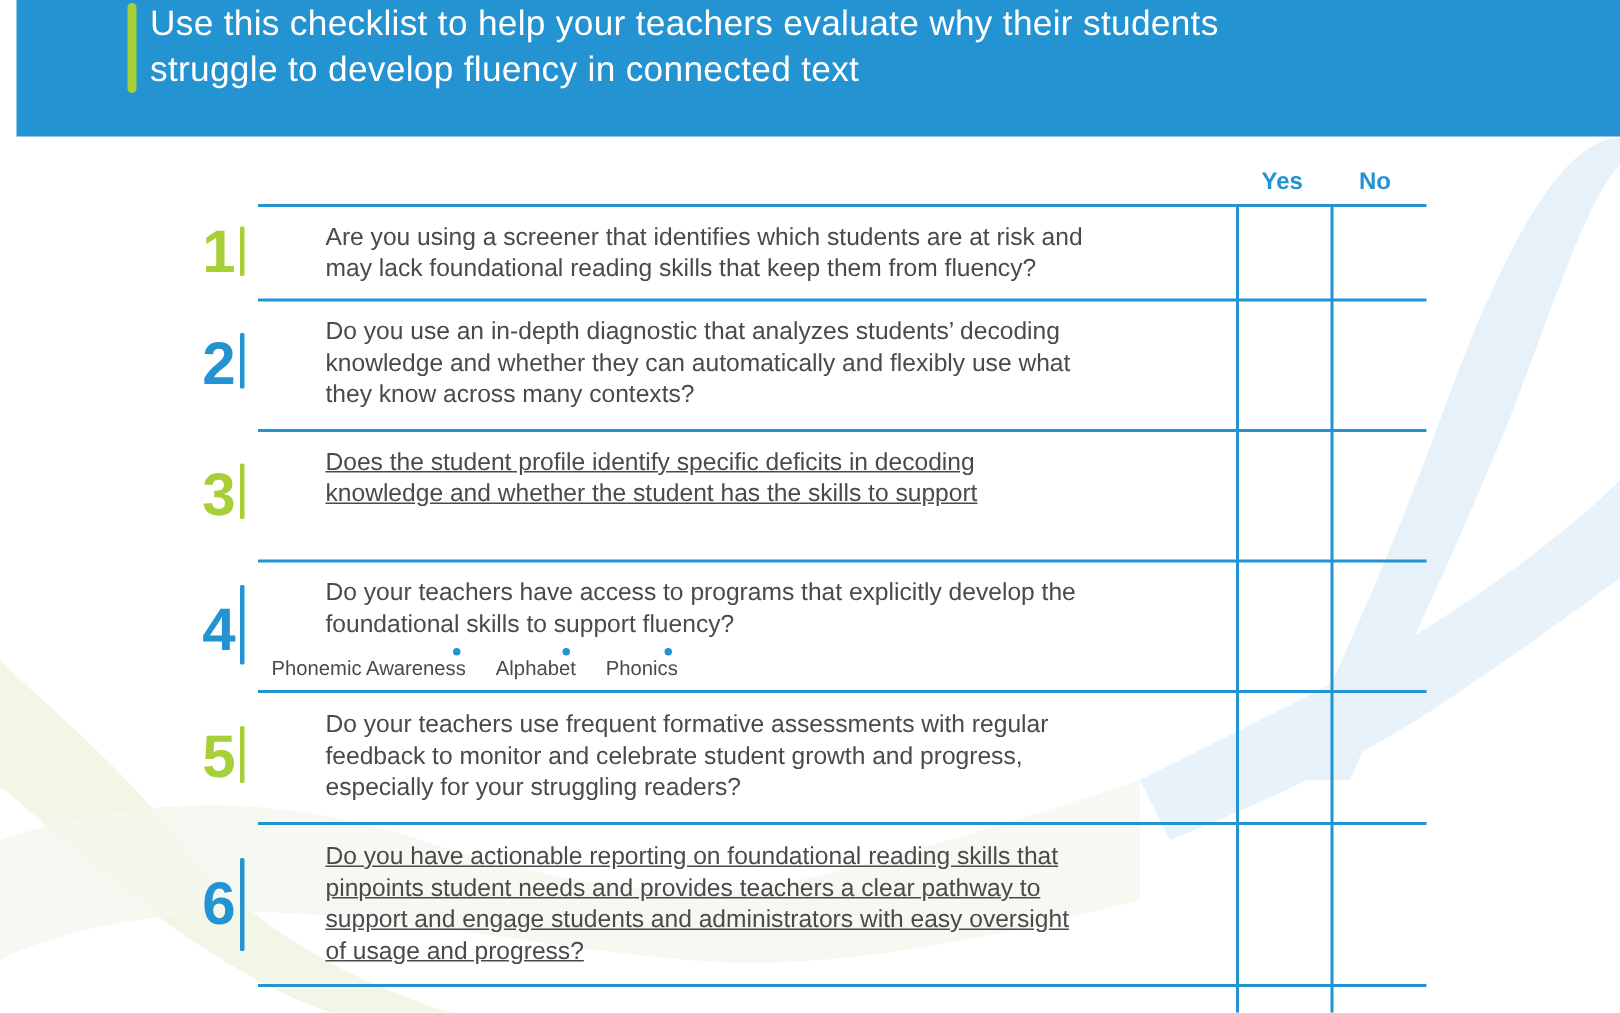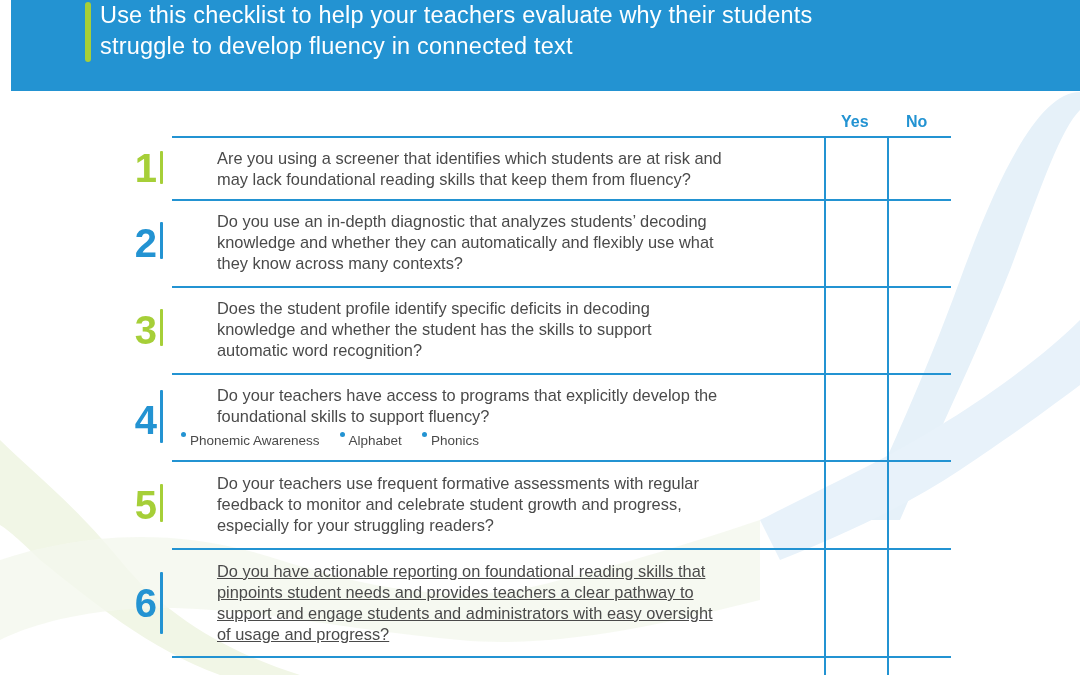--- a/index.html
+++ b/index.html
@@ -39,21 +39,21 @@
       position:absolute; width:3px; border-radius:1px;
     }
     .row-text {
       position:absolute; left:181px; width:640px;
       color:#4a4a4a; font-size:16.4px; line-height:21px;margin-left:36px;
     }
     .bullets {
       position:absolute; left:181px; width:640px; color:#4a4a4a; font-size:13.5px; line-height:18px;
       display:flex; gap:0;
     }
-    .bullet-item { display:inline-flex; align-items:flex-start; margin-right:20px; white-space:nowrap; }
+    .bullet-item { display:inline-flex; align-items:flex-end; margin-right:20px; white-space:nowrap;flex-direction:column; }
     .bullet-dot { display:inline-block; width:5px; height:5px; border-radius:50%; background:#2393d2; margin-right:4px; }
     .checkbox-cell { position:absolute; }
   </style>
 </head>
 <body>
 
 <svg class="bg-deco" viewBox="0 0 1080 675" xmlns="http://www.w3.org/2000/svg">
 
   <path d="M1080 92 C 1040 92, 1000 170, 960 280 C 920 390, 880 470, 860 520 L 900 520 C 930 450, 970 370, 1010 270 C 1040 190, 1060 130, 1080 110 Z" fill="#e6f1f9"></path>
   <path d="M1080 320 C 1040 360, 960 420, 860 470 C 820 490, 780 510, 760 520 L 780 560 C 830 540, 900 510, 960 470 C 1020 430, 1060 400, 1080 385 Z" fill="#e8f2fa"></path>
@@ -113,24 +113,23 @@
     <div class="row-text" style="top:211px;">
       <div>Do you use an in-depth diagnostic that analyzes students’ decoding</div>
       <div>knowledge and whether they can automatically and flexibly use what</div>
       <div>they know across many contexts?</div>
     </div>
   </div>
 
   <div>
     <div class="row-num" style="top:310px; color:#a6cf38; left:118px;">3</div>
     <div class="row-num-bar" style="left:160px; top:309px; height:37px; background:#a6cf38;"></div>
-    <div class="row-text" style="top:298px;">
+    <div class="row-text" style="top:298px;text-decoration:underline;">
       <div>Does the student profile identify specific deficits in decoding</div>
       <div>knowledge and whether the student has the skills to support</div>
-      <div>automatic word recognition?</div>
     </div>
   </div>
 
   <div>
     <div class="row-num" style="top:400px; color:#2393d2; left:118px;">4</div>
     <div class="row-num-bar" style="left:160px; top:390px; height:53px; background:#2393d2;"></div>
     <div class="row-text" style="top:385px;">
       <div>Do your teachers have access to programs that explicitly develop the</div>
       <div>foundational skills to support fluency?</div>
     </div>

